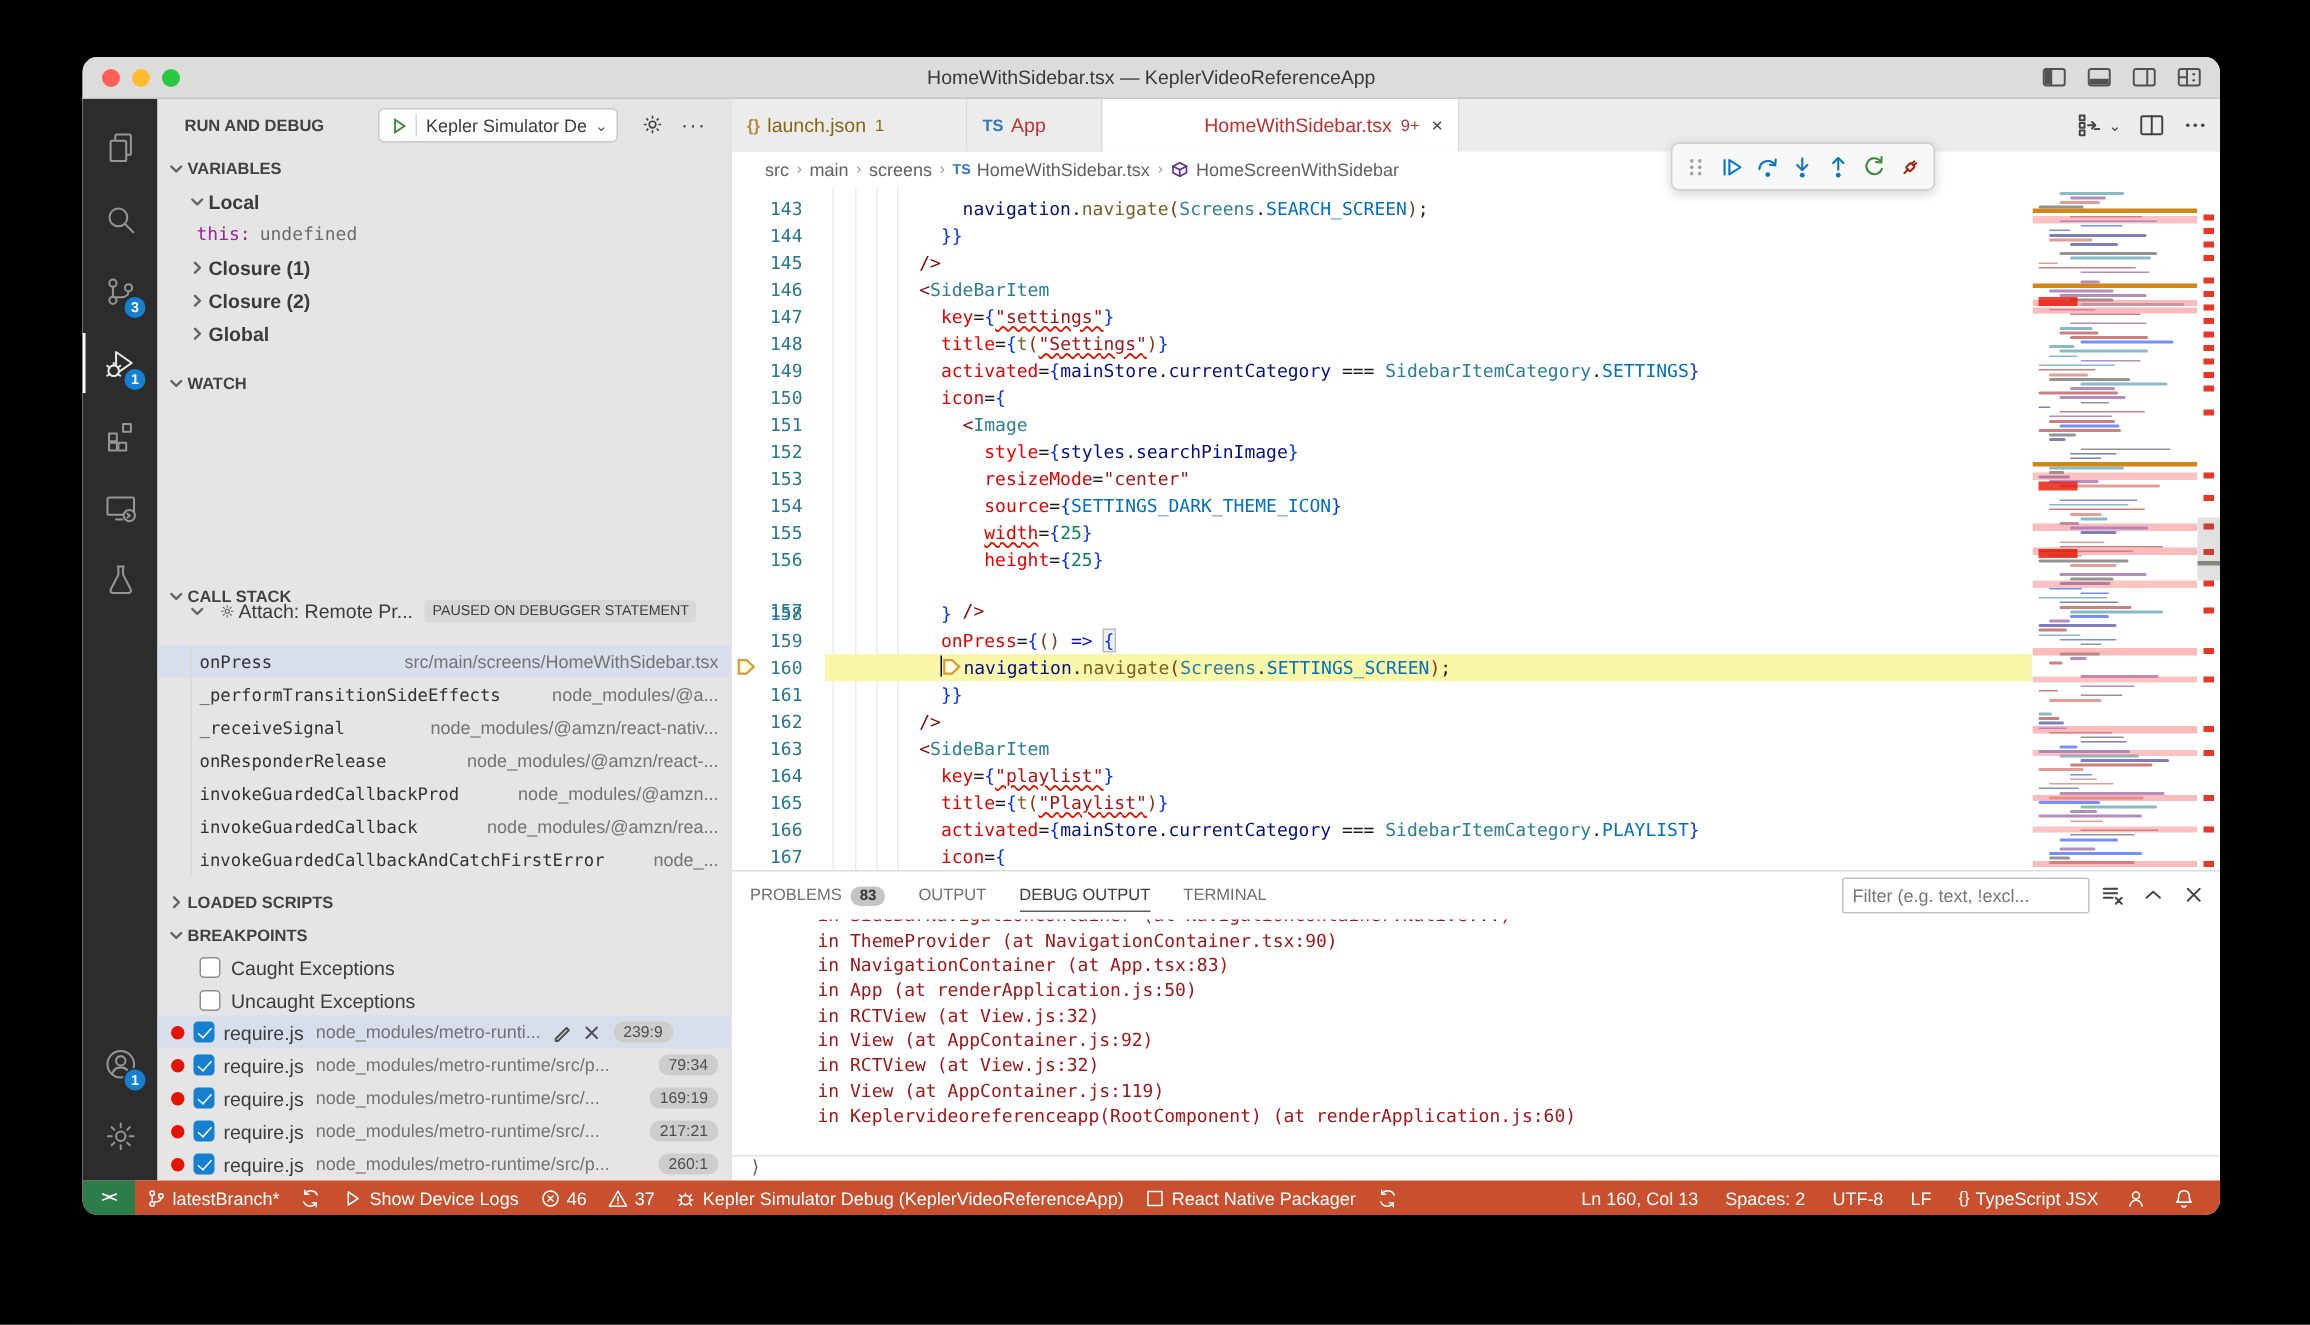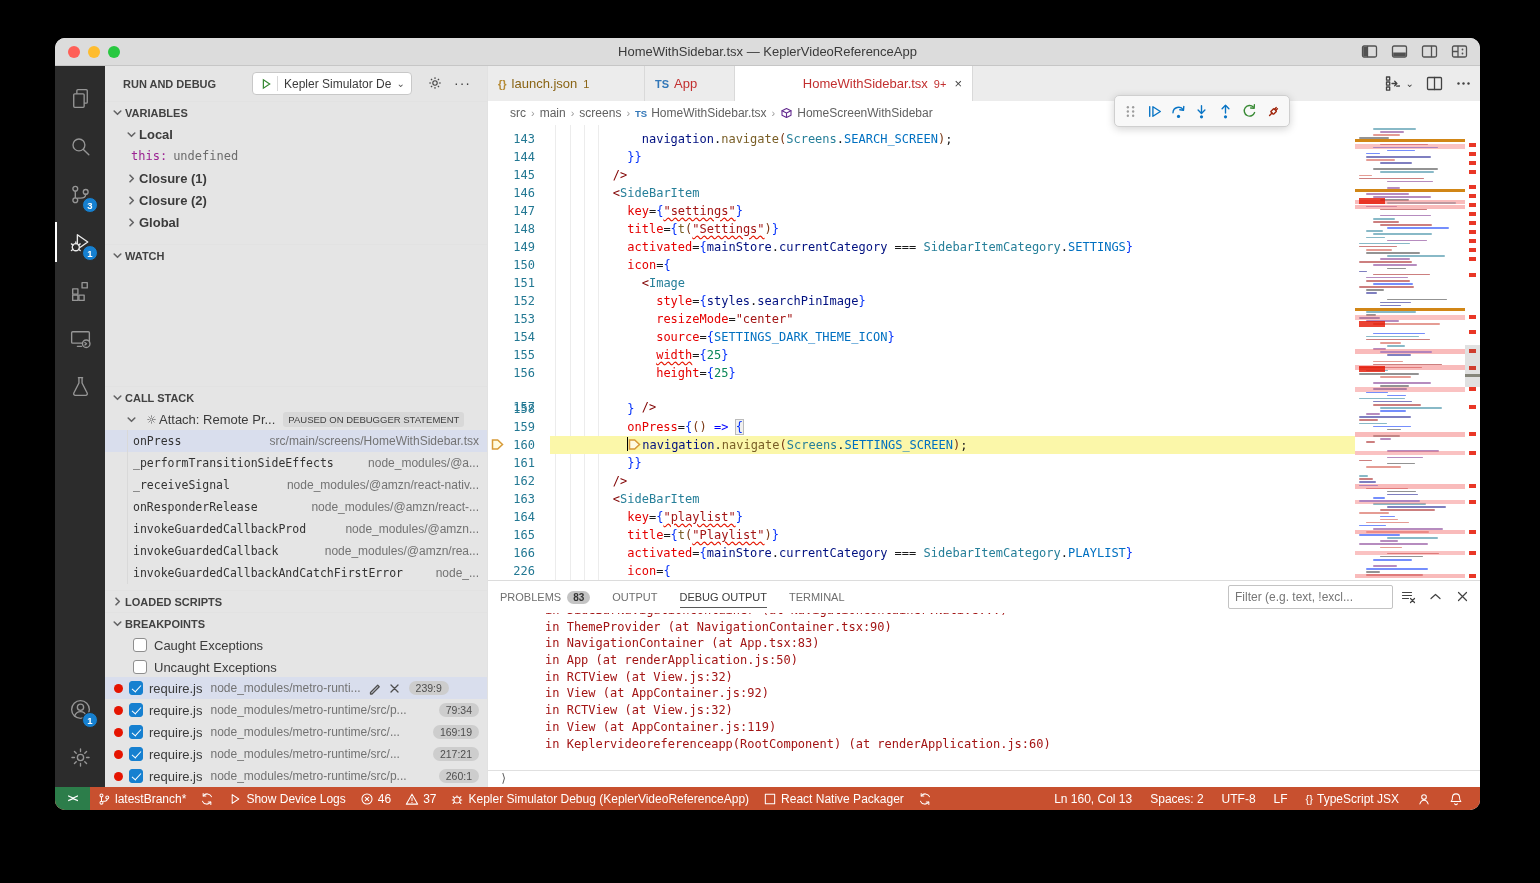--- a/index.html
+++ b/index.html
@@ -360,21 +360,21 @@
             <span>WATCH</span>
           </div>
           <div class="row sect" style="top: 320px;">
             <span class="tw">
               <svg width="11" height="11" viewBox="0 0 11 11" fill="none" stroke="currentColor" stroke-width="1.5" stroke-linecap="round" stroke-linejoin="round">
                 <path d="M2.2 4l3.3 3.3L8.8 4"></path>
               </svg>
             </span>
             <span>CALL STACK</span>
           </div>
-          <div class="row " style="top: 342px; padding-left: 14px;">
+          <div class="row " style="top: 330px; padding-left: 14px;">
             <span class="tw">
               <svg width="11" height="11" viewBox="0 0 11 11" fill="none" stroke="currentColor" stroke-width="1.5" stroke-linecap="round" stroke-linejoin="round">
                 <path d="M2.2 4l3.3 3.3L8.8 4"></path>
               </svg>
             </span>
             <span class="tw">
               <svg width="13" height="13" viewBox="0 0 24 24" fill="none" stroke="currentColor" stroke-width="1.3" stroke-linecap="round" stroke-linejoin="round">
                 <circle cx="12" cy="12" r="3"></circle>
                 <path d="M12 3.8v2.4M12 17.8v2.4M3.8 12h2.4M17.8 12h2.4M6.2 6.2l1.7 1.7M16.1 16.1l1.7 1.7M17.8 6.2l-1.7 1.7M7.9 16.1l-1.7 1.7"></path>
               </svg>
@@ -593,21 +593,21 @@
                   <path class="pent" d="M1.5 2h5.2L11.5 6.5 6.7 11H1.5z"></path>
                 </svg></span><span class="ltext"><span class="tok w">          </span><span class="cursor"></span><span class="inline-mark"><svg width="13" height="13" viewBox="0 0 13 13">
                     <path class="pent" d="M1.5 2h5.2L11.5 6.5 6.7 11H1.5z"></path>
                   </svg></span><span class="tok v">navigation</span><span class="tok p">.</span><span class="tok f">navigate</span><span class="tok pg">(</span><span class="tok t">Screens</span><span class="tok p">.</span><span class="tok c">SETTINGS_SCREEN</span><span class="tok pg">)</span><span class="tok p">;</span></span></div>
             <div class="code-line" style="top: 328.5px; width: 100%;"><span class="lnum mono">161</span><span class="ltext"><span class="tok w">          </span><span class="tok pb">}}</span></span></div>
             <div class="code-line" style="top: 346.5px; width: 100%;"><span class="lnum mono">162</span><span class="ltext"><span class="tok w">        </span><span class="tok tg">/&gt;</span></span></div>
             <div class="code-line" style="top: 364.5px; width: 100%;"><span class="lnum mono">163</span><span class="ltext"><span class="tok w">        </span><span class="tok tg">&lt;</span><span class="tok t">SideBarItem</span></span></div>
             <div class="code-line" style="top: 382.5px; width: 100%;"><span class="lnum mono">164</span><span class="ltext"><span class="tok w">          </span><span class="tok a">key</span><span class="tok p">=</span><span class="tok pb">{</span><span class="tok s sq">"playlist"</span><span class="tok pb">}</span></span></div>
             <div class="code-line" style="top: 400.5px; width: 100%;"><span class="lnum mono">165</span><span class="ltext"><span class="tok w">          </span><span class="tok a">title</span><span class="tok p">=</span><span class="tok pb">{</span><span class="tok f">t</span><span class="tok pg">(</span><span class="tok s sq">"Playlist"</span><span class="tok pg">)</span><span class="tok pb">}</span></span></div>
             <div class="code-line" style="top: 418.5px; width: 100%;"><span class="lnum mono">166</span><span class="ltext"><span class="tok w">          </span><span class="tok a">activated</span><span class="tok p">=</span><span class="tok pb">{</span><span class="tok v">mainStore</span><span class="tok p">.</span><span class="tok v">currentCategory</span><span class="tok p"> === </span><span class="tok t">SidebarItemCategory</span><span class="tok p">.</span><span class="tok c">PLAYLIST</span><span class="tok pb">}</span></span></div>
-            <div class="code-line" style="top: 436.5px; width: 100%;"><span class="lnum mono">226</span><span class="ltext"><span class="tok w">          </span><span class="tok a">icon</span><span class="tok p">=</span><span class="tok pb">{</span></span></div>
+            <div class="code-line" style="top: 436.5px; width: 100%;"><span class="lnum mono">167</span><span class="ltext"><span class="tok w">          </span><span class="tok a">icon</span><span class="tok p">=</span><span class="tok pb">{</span></span></div>
           </div>
         <div class="minimap" id="minimap">
             <div class="mm-bar" style="top: 3px; left: 18px; width: 42.8309px; background: rgb(38, 127, 153);"></div>
             <div class="mm-bar" style="top: 6.1px; left: 25px; width: 24.3705px; background: rgb(122, 45, 139);"></div>
             <div class="mm-bar" style="top: 9.2px; left: 18px; width: 26.6587px; background: rgb(208, 74, 60);"></div>
             <div class="mm-bar" style="top: 12.3px; left: 4px; width: 30.0179px; background: rgb(58, 58, 58);"></div>
             <div class="mm-bar" style="top: 15.4px; left: 11px; width: 10.9872px; background: rgb(22, 22, 140);"></div>
             <div class="mm-bar" style="top: 18.5px; left: 25px; width: 48.1459px; background: rgb(163, 21, 21);"></div>
             <div class="mm-bar" style="top: 21.6px; left: 18px; width: 64.844px; background: rgb(4, 49, 250);"></div>
             <div class="mm-bar" style="top: 24.7px; left: 32px; width: 27.6592px; background: rgb(4, 49, 250);"></div>

